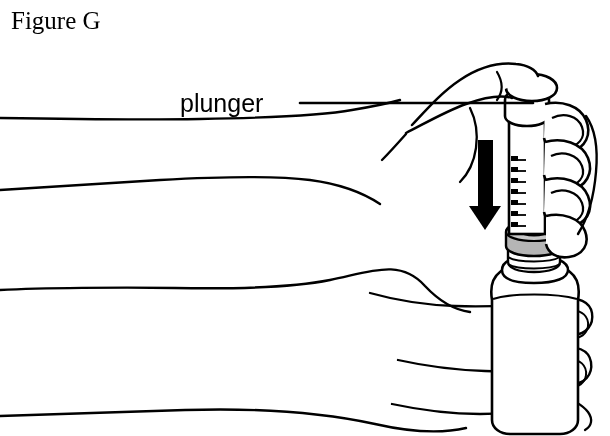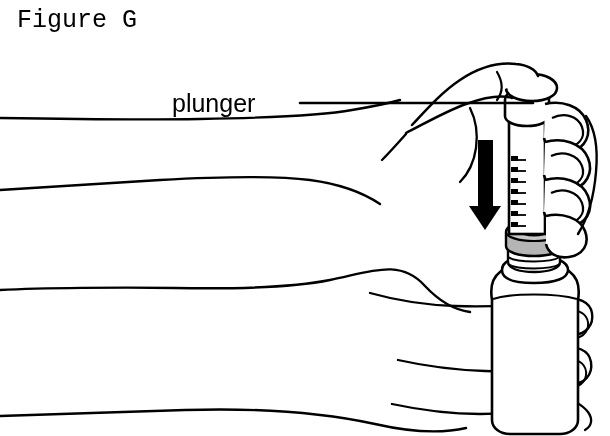--- a/index.html
+++ b/index.html
@@ -17,31 +17,31 @@
   }
   #figure-root {
     position: absolute;
     left: 0;
     top: 0;
     width: 610px;
     height: 436px;
   }
   #figure-title {
     position: absolute;
-    left: 17px;
+    left: 11px;
     top: 6px;
-    font-family: Liberation Mono, monospace;
+    font-family: Liberation Serif, serif;
     font-size: 25px;
     line-height: 30px;
     color: #000000;
     white-space: nowrap;
   }
   #plunger-label {
     position: absolute;
-    left: 172px;
+    left: 180px;
     top: 88px;
     font-family: "Liberation Sans", sans-serif;
     font-size: 25px;
     line-height: 30px;
     color: #000000;
     white-space: nowrap;
   }
   #illustration-svg {
     position: absolute;
     left: 0;

